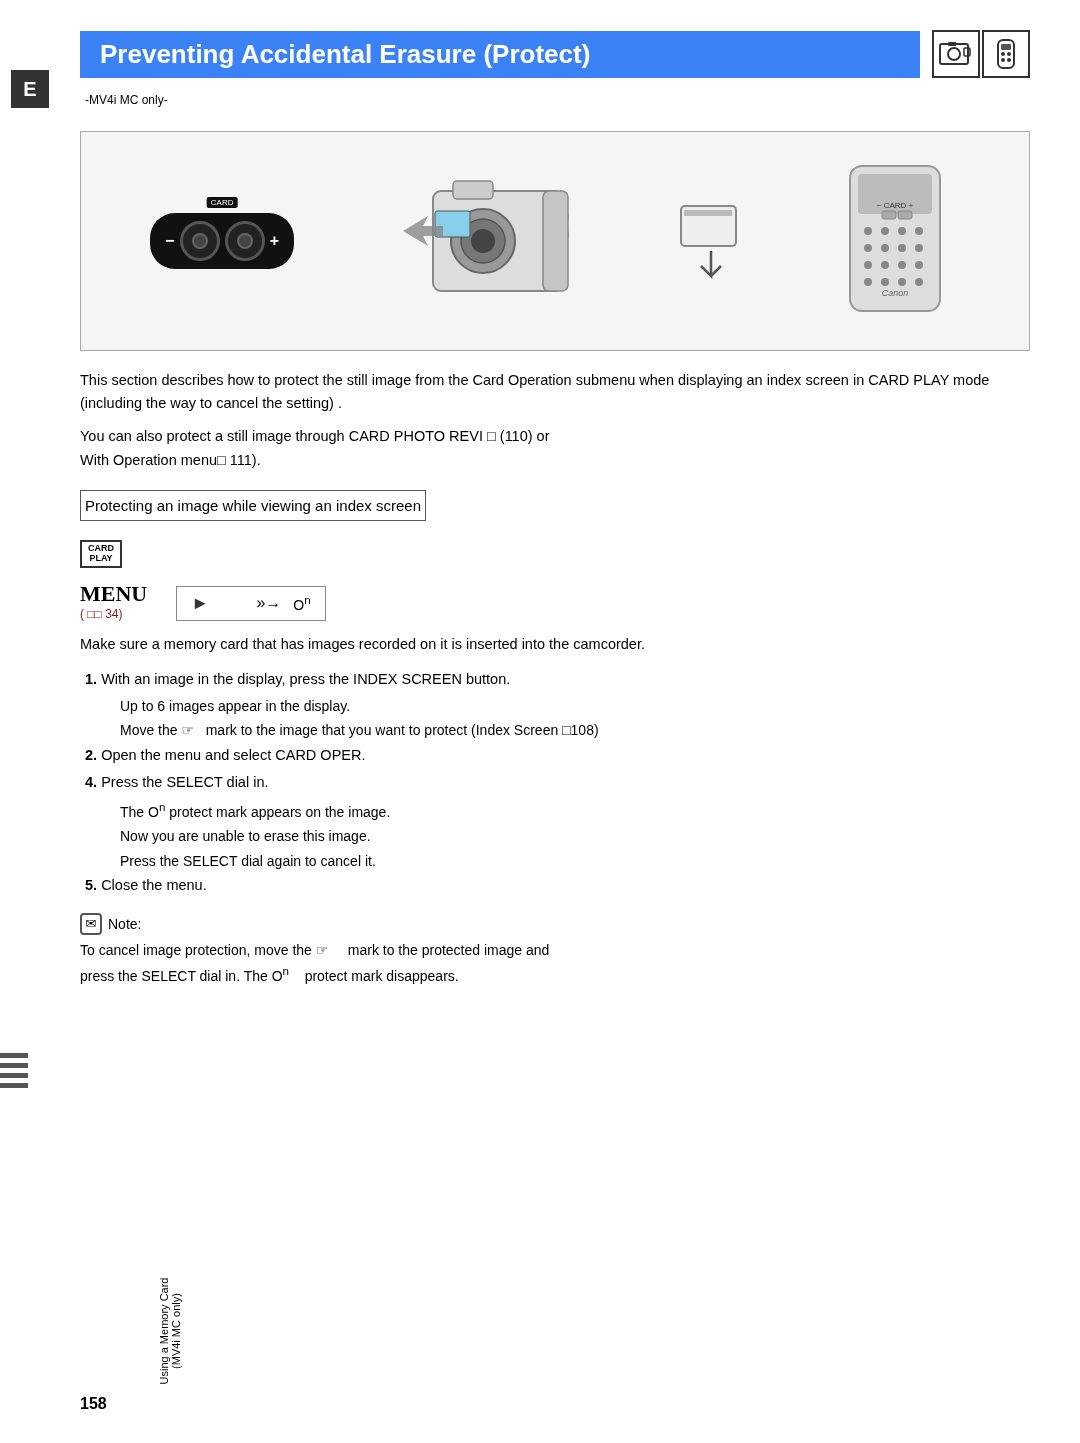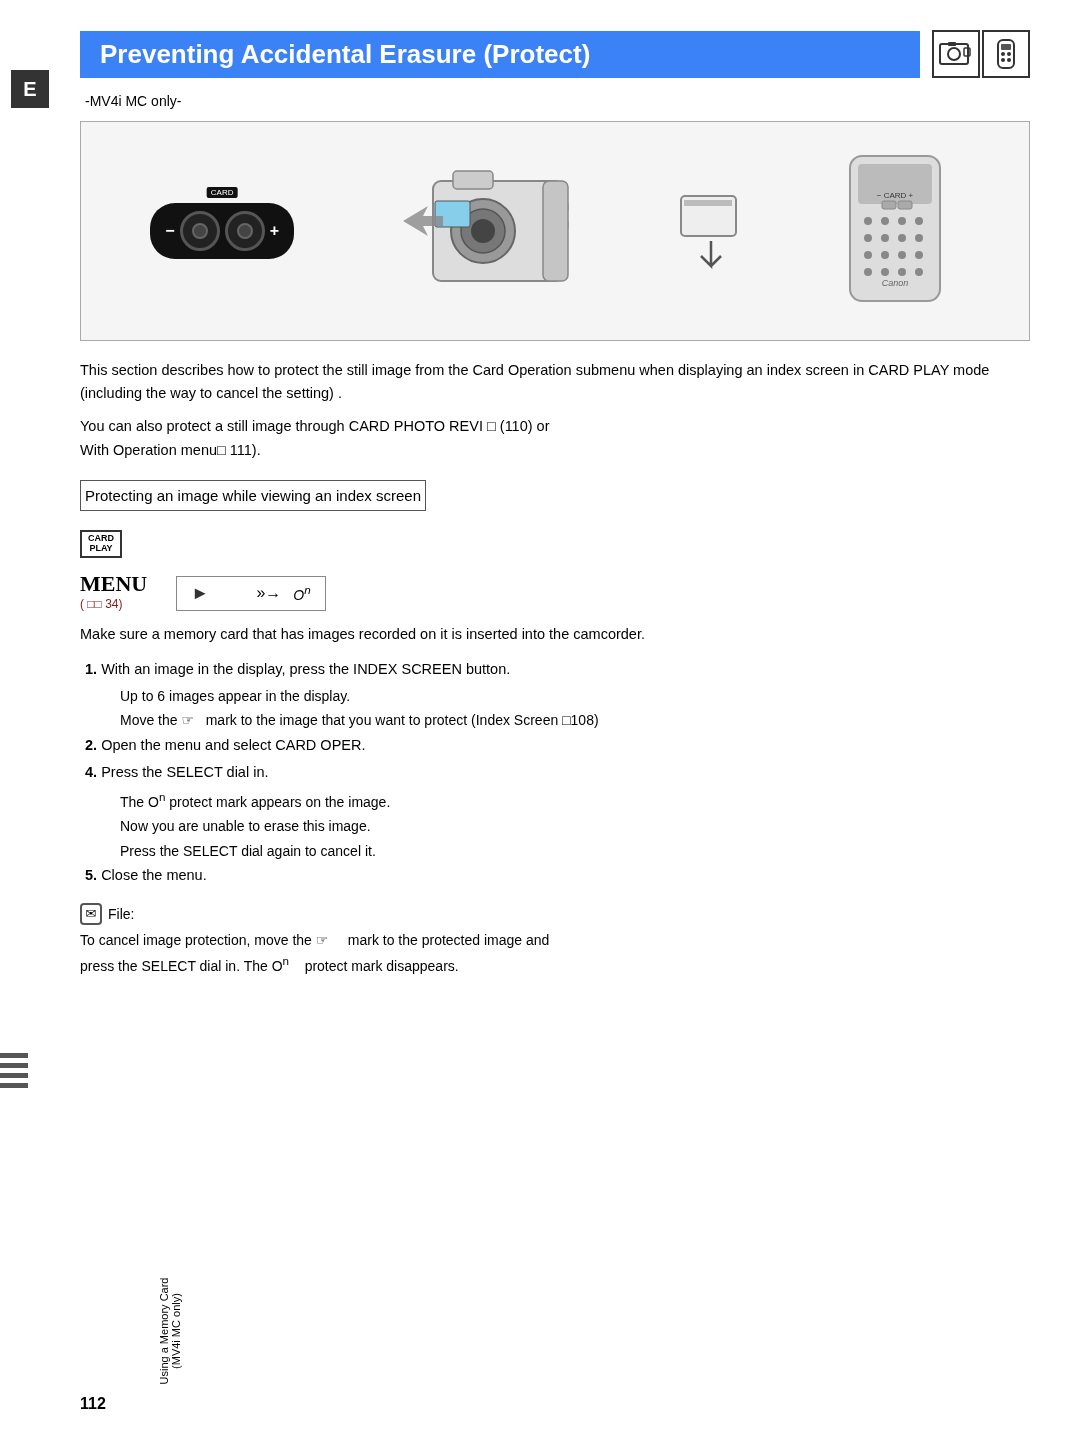--- a/index.html
+++ b/index.html
@@ -109,22 +109,22 @@
       background: #fff;
     }
 
     .header-icon svg {
       width: 36px;
       height: 36px;
     }
 
     
     .mv4i-note {
-      font-size: 14px;
-      margin-bottom: 12px;
+      font-size: 12px;
+      margin-bottom: 24px;
       padding-left: 5px;
     }
 
     
     .camera-image-box {
       border: 1px solid #aaa;
       background: #f5f5f5;
       margin-bottom: 18px;
       padding: 20px 30px;
       display: flex;
@@ -282,21 +282,20 @@
     }
 
     .menu-arrow {
       font-size: 18px;
       color: #333;
     }
 
     .menu-item {
       font-size: 14px;
       color: #000;
-      font-style: italic;
     }
 
     .menu-ref {
       font-size: 12px;
       color: #7f1d1d;
     }
 
     
     .step-text {
       font-size: 14.5px;
@@ -567,24 +566,24 @@
 
     
     <p class="step-text numbered">
       <strong>5.</strong> <span>Close the menu.</span>
     </p>
 
     
     <div class="note-section">
       <div class="note-label">
         <div class="note-icon">✉</div>
-        <span>File:</span>
+        <span>Note:</span>
       </div>
       <p>
         To cancel image protection, move the ☞ &nbsp;&nbsp;&nbsp; mark to the protected image and<br>
         press the SELECT dial in. The O<sup>n</sup> &nbsp;&nbsp; protect mark disappears.
       </p>
     </div>
 
   </div>
 </div>
 
-<div class="page-number">112</div>
+<div class="page-number">158</div>
 
 </body></html>

